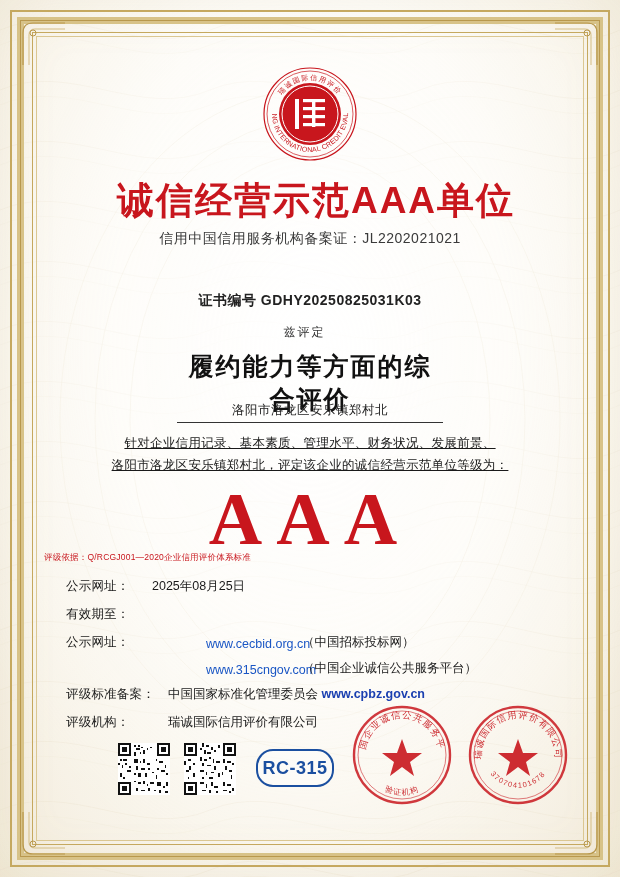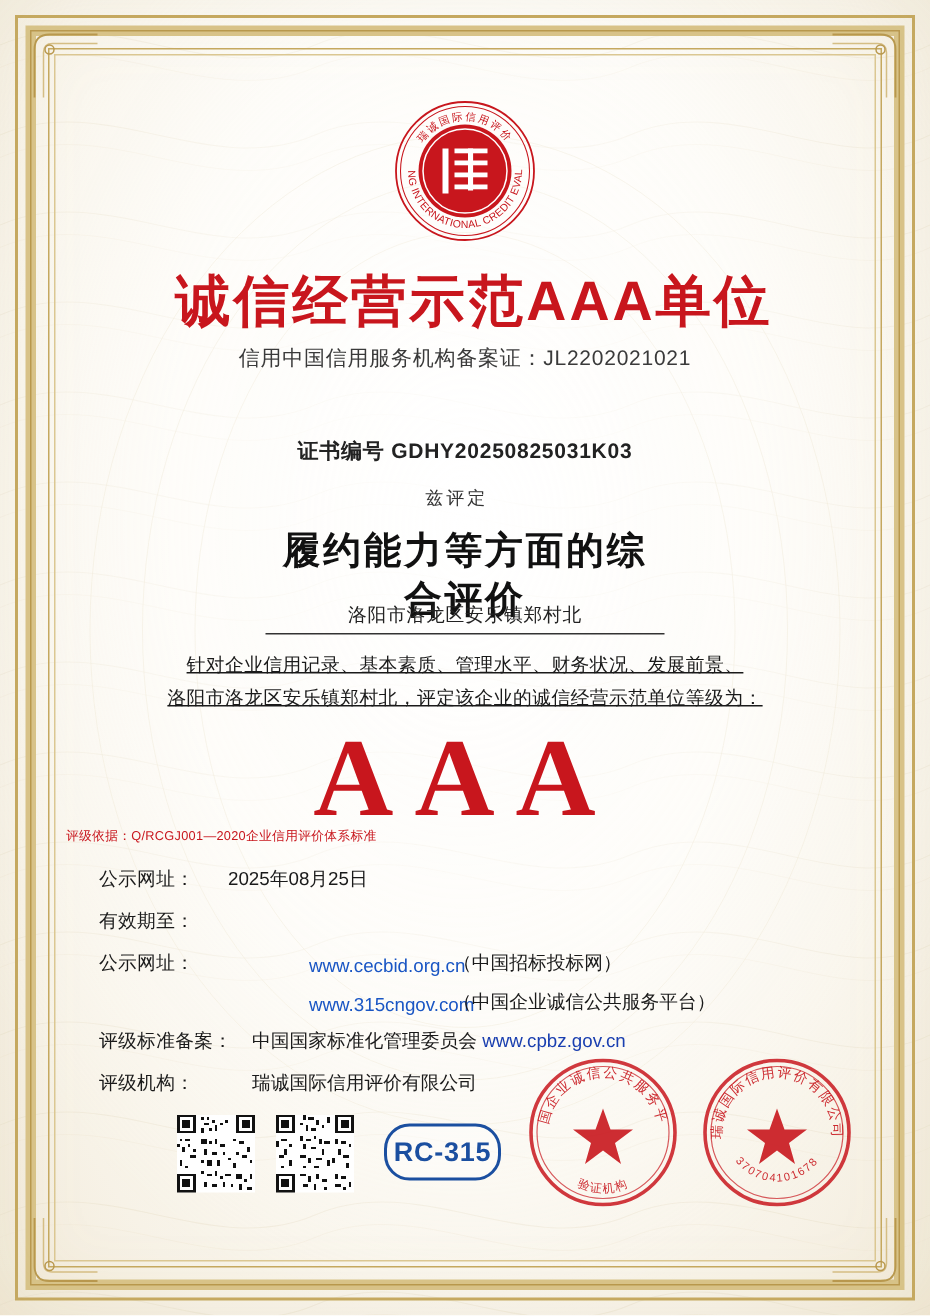--- a/index.html
+++ b/index.html
@@ -200,21 +200,21 @@
   }
   .field-label {
     width: 86px;
     flex: 0 0 86px;
     letter-spacing: 0.2px;
   }
   .field-value {
     flex: 1;
   }
   .bold-link {
-    font-weight: normal;
+    font-weight: bold;
     color: #1a3fb0;
   }
   .web-row {
     display: flex;
     align-items: flex-end;
     margin-bottom: 9px;
   }
   .web-url {
     width: 150px;
     flex: 0 0 150px;

